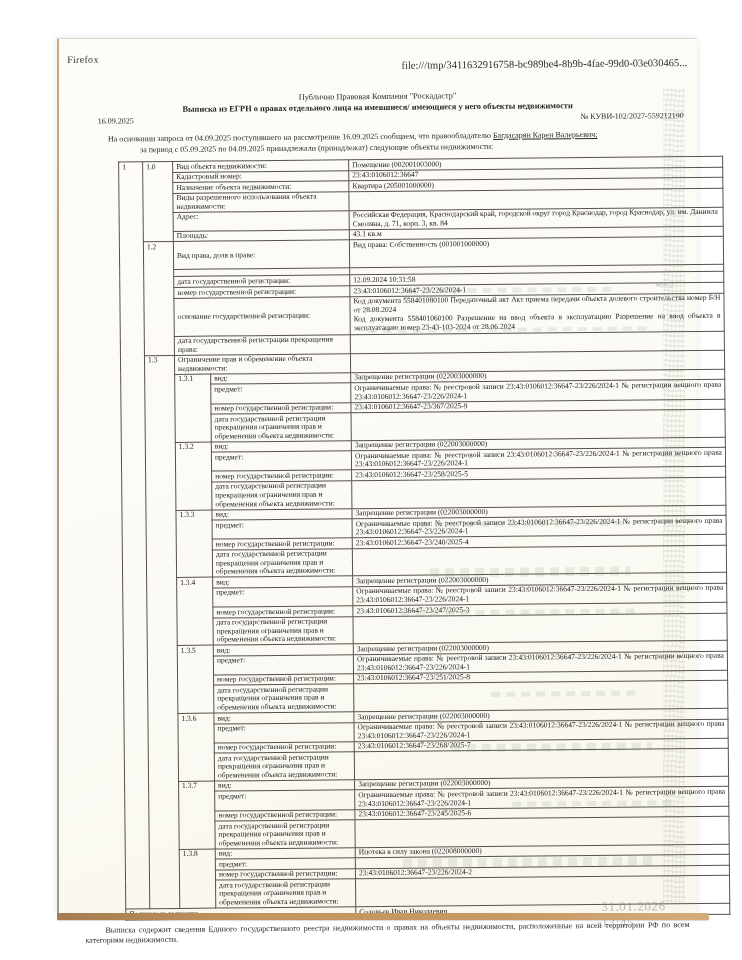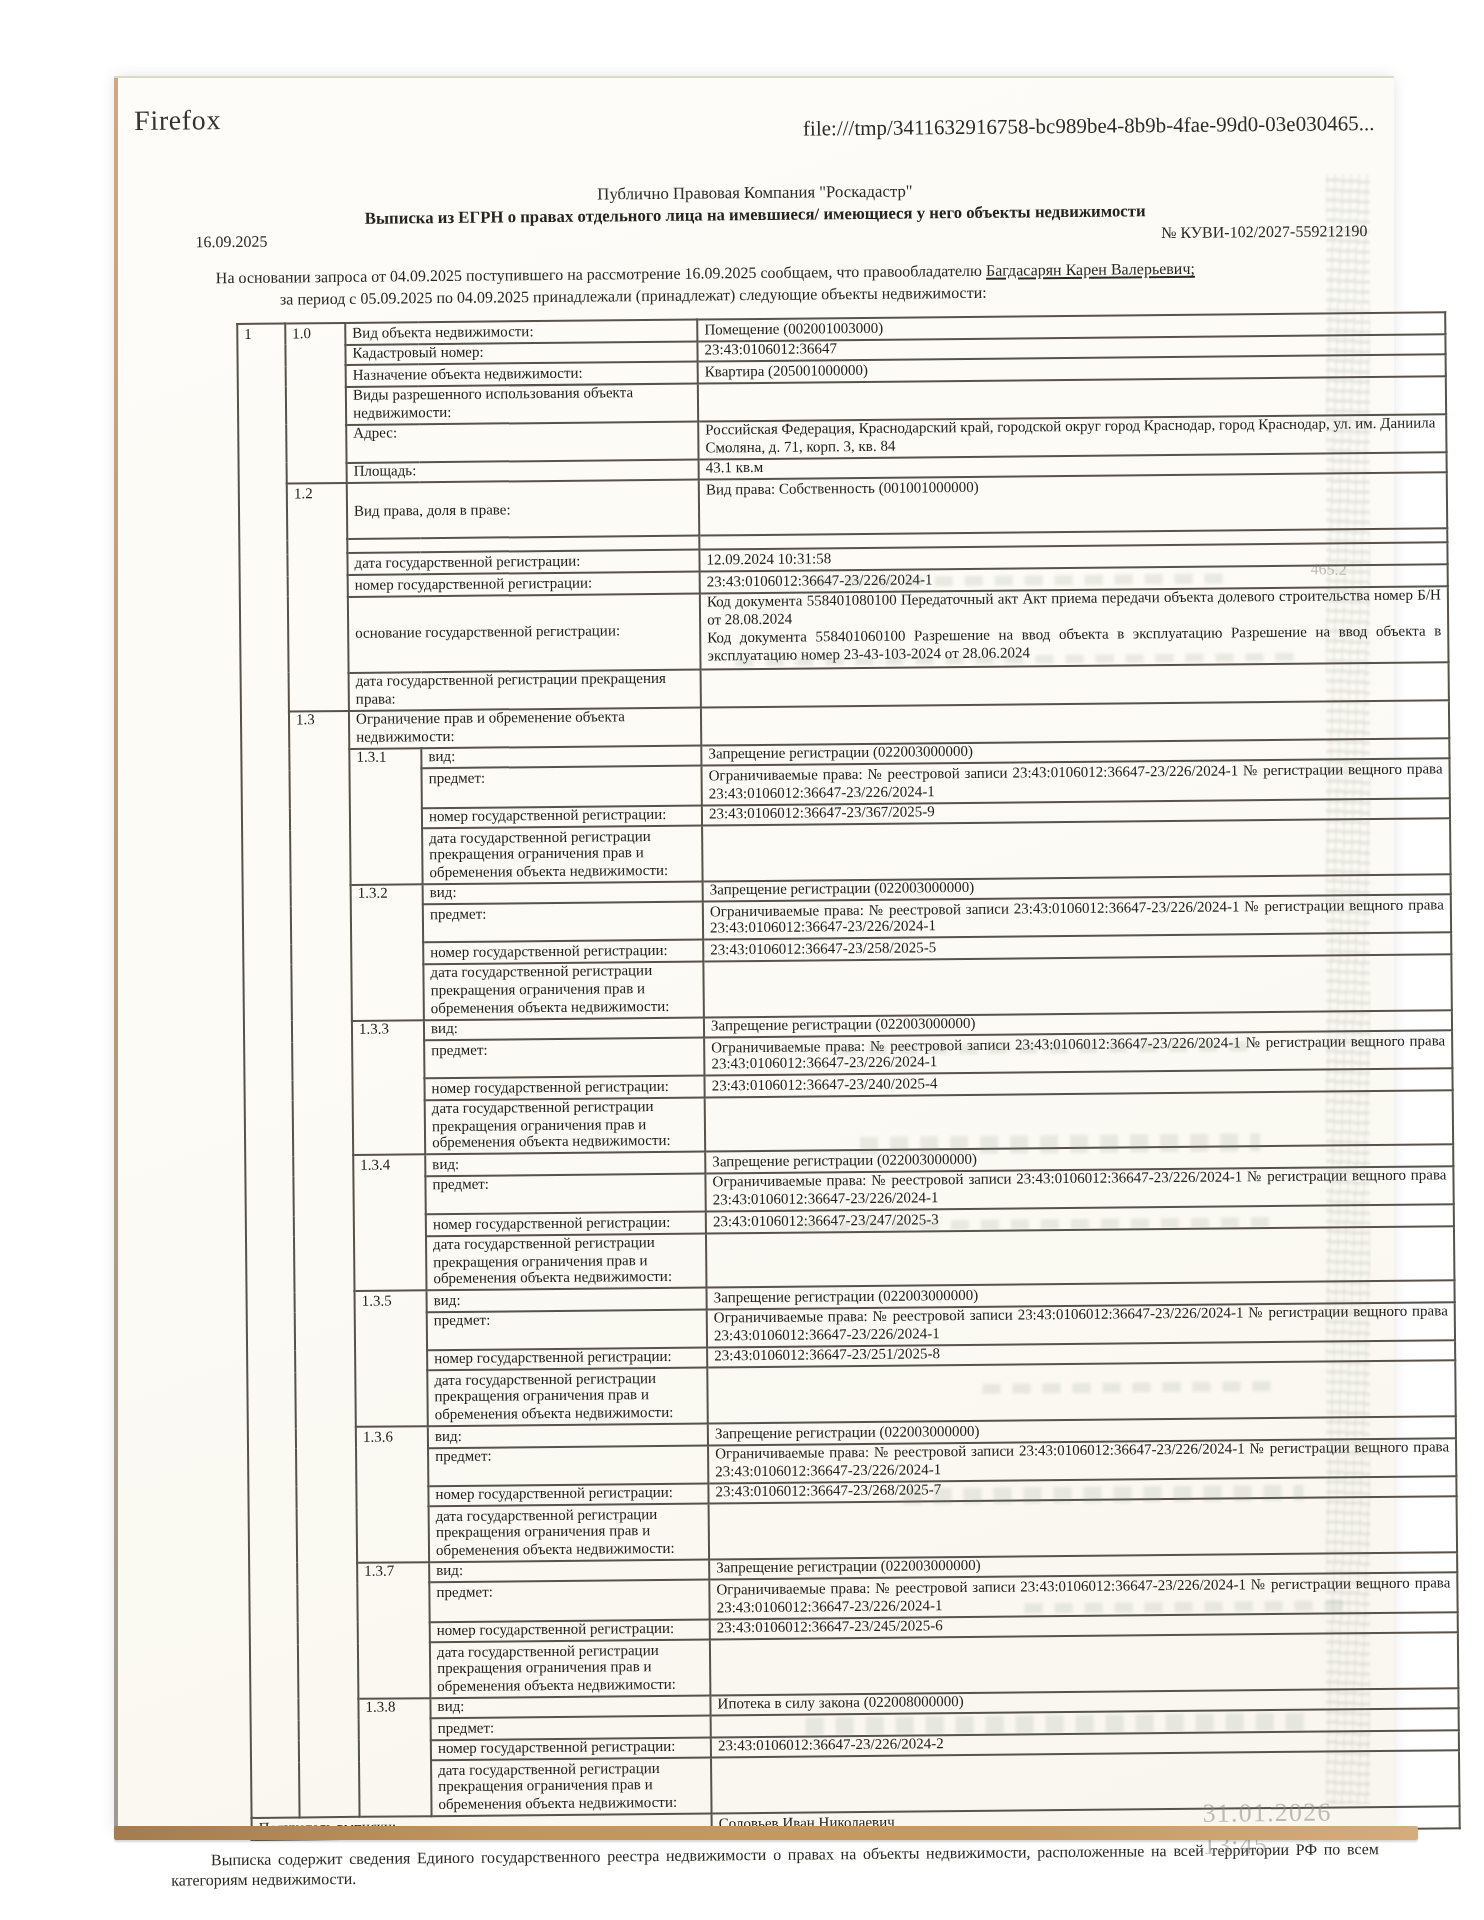--- a/index.html
+++ b/index.html
@@ -32,21 +32,21 @@
     background:linear-gradient(90deg,#a47c4e 0%,#c3955e 30%,#c79a64 70%,#d4ad7c 100%);
     border-radius:1px;
     box-shadow:0 1px 1px rgba(0,0,0,.15);
   }
   
   .doc{
     position:absolute;left:8px;top:6px;width:624px;color:#2b2924;
     transform:rotate(-0.55deg);transform-origin:50% 0;
   }
   .print-header{display:flex;justify-content:space-between;align-items:flex-start;padding:6px 2px 0 2px;}
-  .fx-label{font-size:14px;color:#35332f;letter-spacing:.3px;}
+  .fx-label{font-size:10px;color:#35332f;letter-spacing:.3px;}
   .file-url{font-size:10.5px;color:#2e2c28;margin-top:9px;}
   .org-line{margin-top:21px;text-align:center;font-size:8.4px;color:#2c2a26;}
   .title-line{text-align:center;font-size:8.4px;font-weight:bold;margin-top:2px;color:#26241f;}
   .meta-row{display:flex;justify-content:space-between;font-size:8px;margin-top:2px;padding:0 6px 0 32px;}
   .intro{font-size:8px;text-align:justify;margin:9px 0 0 12px;width:604px;text-indent:30px;line-height:1.32;}
   .holder{text-decoration:underline;text-underline-offset:1px;}
   .intro2{font-size:8px;margin:0 0 0 12px;width:604px;text-indent:62px;line-height:1.32;}
   
   table.egrn{
     margin:6px 0 0 52px;border-collapse:collapse;width:604px;table-layout:fixed;

